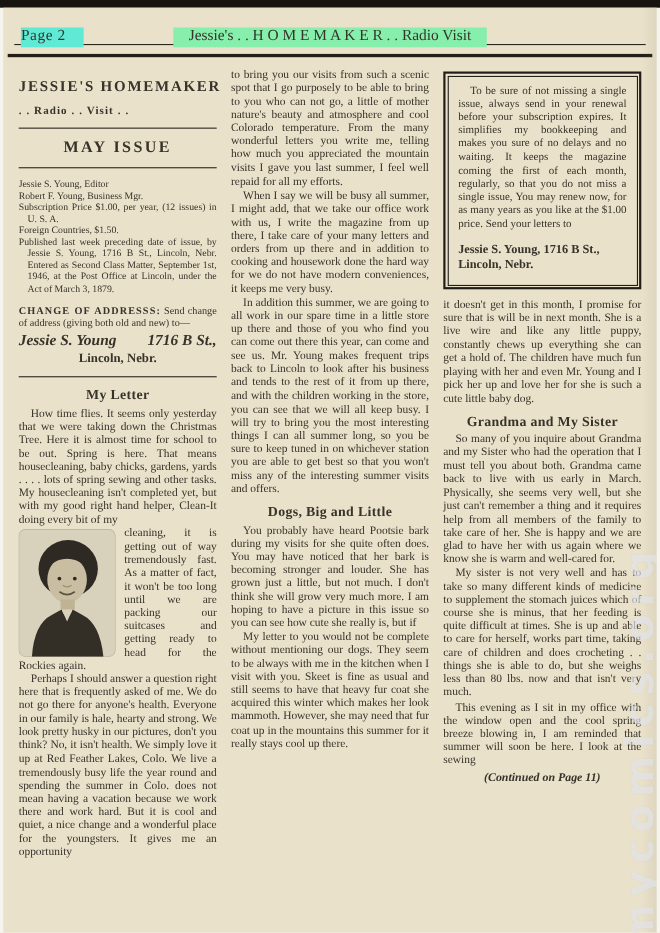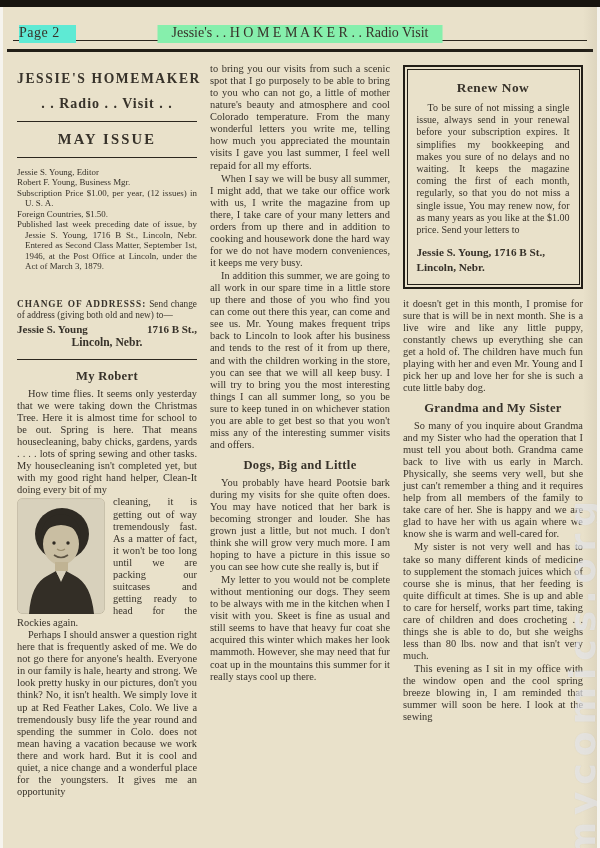--- a/index.html
+++ b/index.html
@@ -37,27 +37,27 @@
     position:absolute; top:56px; left:14px; right:14px; bottom:0;
     display:flex; gap:13px;
   }
   .col { flex:1 1 0; min-width:0; font-size:10.4px; line-height:1.16; text-align:justify; }
   .col p { margin:0 0 1px 0; text-indent:11px; }
   .col p.noindent { text-indent:0; }
   .col h3 { text-align:center; font-size:12.6px; margin:7px 0 4px 0; font-weight:bold; letter-spacing:0.3px; }
   .rule { border-top:1.6px solid #2b261e; margin:9px 0; }
   
   .masthead-title { text-align:center; font-weight:bold; font-size:13.6px; letter-spacing:1.6px; margin-top:8px; white-space:nowrap; }
-  .masthead-subtitle { text-align:center; font-weight:bold; font-size:14px; letter-spacing:1px; margin-top:9px; }
+  .masthead-subtitle { text-align:left; font-weight:bold; font-size:10px; letter-spacing:1px; margin-top:9px; }
   .issue { text-align:center; font-weight:bold; font-size:14.6px; letter-spacing:2.2px; margin:1px 0; }
   .staff { font-size:8.9px; line-height:1.18; text-align:justify; }
   .staff div { text-indent:-8px; padding-left:8px; }
-  .change { margin-top:27px; font-size:9.3px; line-height:1.2; }
+  .change { margin-top:11px; font-size:9.3px; line-height:1.2; }
   .change-label { font-weight:bold; letter-spacing:1px; }
-  .change-name-row { display:flex; justify-content:space-between; font-weight:bold; font-size:11px; margin-top:2px; }
+  .change-name-row { display:flex; justify-content:space-between; font-weight:bold; font-size:14px; margin-top:2px;font-style:italic; }
   .change-city { text-align:center; font-weight:bold; font-size:11.6px; }
   
   .para1-start { margin-bottom:0 !important; }
   .wrap-block { overflow:visible; }
   .photo { float:left; width:88px; height:116px; margin:2px 8px 1px 0; }
   .photo svg { display:block; border-radius:6px; }
   
   .renew-outer { border:2.2px solid #221e17; padding:1.5px; margin:2px 0 9px 0; background:#e9e1ca; }
   .renew-inner { border:1px solid #221e17; padding:7px 9px 10px 9px; }
   .renew-title { text-align:center; font-weight:bold; font-size:13.4px; margin:3px 0 7px 0; letter-spacing:0.5px; }
@@ -107,21 +107,21 @@
       <div class="change">
         <span class="change-label">CHANGE OF ADDRESSS:</span>
         <span>Send change of address (giving both old and new) to—</span>
         <div class="change-name-row">
           <span>Jessie S. Young</span>
           <span>1716 B St.,</span>
         </div>
         <div class="change-city">Lincoln, Nebr.</div>
       </div>
       <div class="rule"></div>
-      <h3>My Robert</h3>
+      <h3>My Letter</h3>
       <p class="para1-start">How time flies. It seems only yesterday that we were taking down the Christmas Tree. Here it is almost time for school to be out. Spring is here. That means housecleaning, baby chicks, gardens, yards . . . . lots of spring sewing and other tasks. My housecleaning isn't completed yet, but with my good right hand helper, Clean-It doing every bit of my</p>
       <div class="wrap-block">
         <span class="photo">
           <svg width="88" height="116" viewBox="0 0 88 116" xmlns="http://www.w3.org/2000/svg">
             <rect width="88" height="116" rx="6" fill="#d8d1bc"></rect>
             <rect width="88" height="116" rx="6" fill="none" stroke="#b9b09a" stroke-width="1"></rect>
             <ellipse cx="45" cy="36" rx="27" ry="26" fill="#2e2a23"></ellipse>
             <ellipse cx="44" cy="46" rx="18" ry="21" fill="#c9bea2"></ellipse>
             <path d="M24 44 Q23 18 44 16 Q65 18 64 44 Q62 28 44 27 Q26 28 24 44 Z" fill="#2e2a23"></path>
             <circle cx="37" cy="45" r="1.7" fill="#2e2a23"></circle>
@@ -143,31 +143,31 @@
       <p>When I say we will be busy all summer, I might add, that we take our office work with us, I write the magazine from up there, I take care of your many letters and orders from up there and in addition to cooking and housework done the hard way for we do not have modern conveniences, it keeps me very busy.</p>
       <p>In addition this summer, we are going to all work in our spare time in a little store up there and those of you who find you can come out there this year, can come and see us. Mr. Young makes frequent trips back to Lincoln to look after his business and tends to the rest of it from up there, and with the children working in the store, you can see that we will all keep busy. I will try to bring you the most interesting things I can all summer long, so you be sure to keep tuned in on whichever station you are able to get best so that you won't miss any of the interesting summer visits and offers.</p>
       <h3>Dogs, Big and Little</h3>
       <p>You probably have heard Pootsie bark during my visits for she quite often does. You may have noticed that her bark is becoming stronger and louder. She has grown just a little, but not much. I don't think she will grow very much more. I am hoping to have a picture in this issue so you can see how cute she really is, but if</p>
       <p>My letter to you would not be complete without mentioning our dogs. They seem to be always with me in the kitchen when I visit with you. Skeet is fine as usual and still seems to have that heavy fur coat she acquired this winter which makes her look mammoth. However, she may need that fur coat up in the mountains this summer for it really stays cool up there.</p>
     </div>
 
     <div class="col">
       <div class="renew-outer">
         <div class="renew-inner">
-          <div class="renew-title">Renew Now</div>
           <div class="renew-body">To be sure of not missing a single issue, always send in your renewal before your subscription expires. It simplifies my bookkeeping and makes you sure of no delays and no waiting. It keeps the magazine coming the first of each month, regularly, so that you do not miss a single issue, You may renew now, for as many years as you like at the $1.00 price. Send your letters to</div>
           <div class="renew-addr">
             <div>Jessie S. Young, 1716 B St.,</div>
             <div>Lincoln, Nebr.</div>
           </div>
         </div>
       </div>
       <p class="noindent">it doesn't get in this month, I promise for sure that is will be in next month. She is a live wire and like any little puppy, constantly chews up everything she can get a hold of. The children have much fun playing with her and even Mr. Young and I pick her up and love her for she is such a cute little baby dog.</p>
       <h3>Grandma and My Sister</h3>
       <p>So many of you inquire about Grandma and my Sister who had the operation that I must tell you about both. Grandma came back to live with us early in March. Physically, she seems very well, but she just can't remember a thing and it requires help from all members of the family to take care of her. She is happy and we are glad to have her with us again where we know she is warm and well-cared for.</p>
       <p>My sister is not very well and has to take so many different kinds of medicine to supplement the stomach juices which of course she is minus, that her feeding is quite difficult at times. She is up and able to care for herself, works part time, taking care of children and does crocheting . . things she is able to do, but she weighs less than 80 lbs. now and that isn't very much.</p>
       <p>This evening as I sit in my office with the window open and the cool spring breeze blowing in, I am reminded that summer will soon be here. I look at the sewing</p>
+      <div class="continued">(Continued on Page 11)</div>
     </div>
 
   </div>
 
   <div class="watermark">mycomics.org</div>
 </div>
 
 </body></html>

